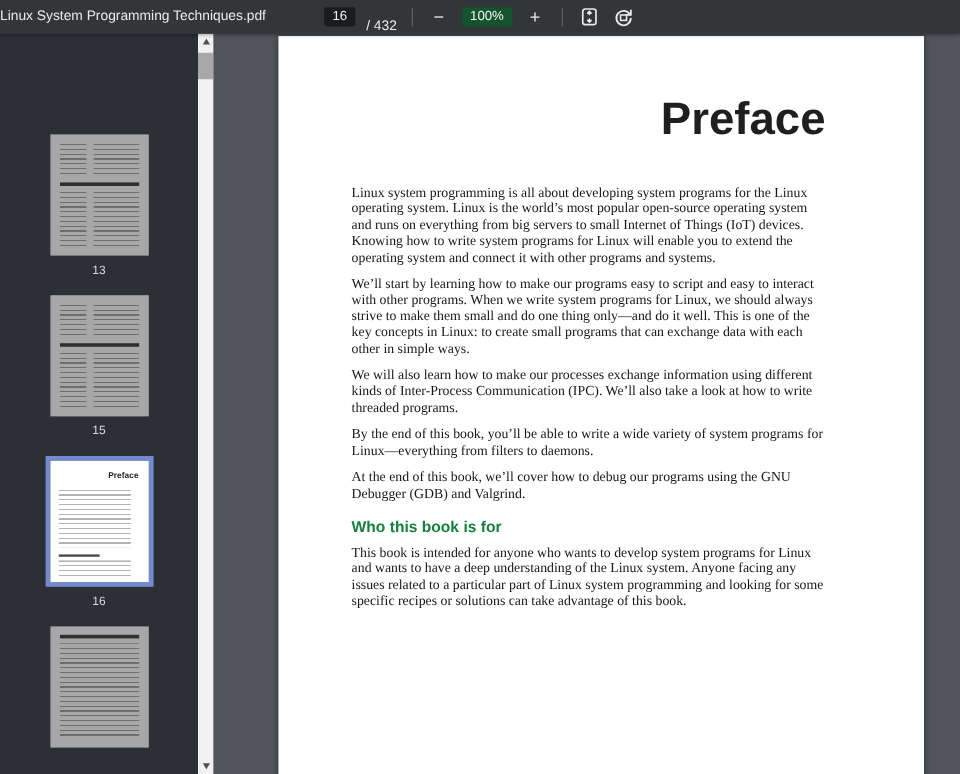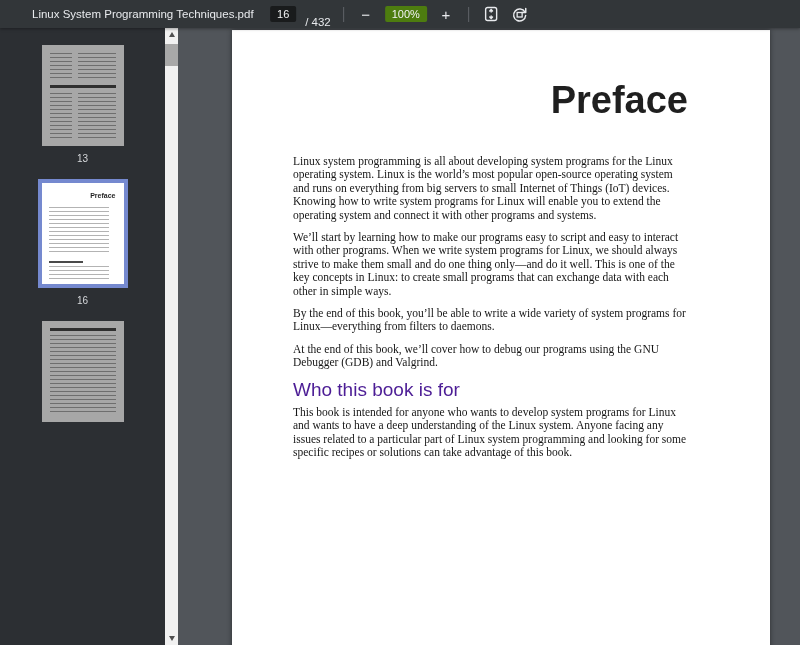--- a/index.html
+++ b/index.html
@@ -3,42 +3,42 @@
 <meta charset="utf-8">
 <style>
   * { margin:0; padding:0; box-sizing:border-box; }
   html,body { width:800px; height:645px; overflow:hidden; background:#51555a;
               font-family:"Liberation Sans", sans-serif; }
 
   
   .toolbar { position:relative; height:28px; background:var(--toolbar-bg,#323639);
              display:flex; align-items:center; z-index:10;
              box-shadow:0 1px 3px rgba(0,0,0,.35); }
-  .doc-title { color:#e8eaed; font-size:11.5px; padding-left:10px; white-space:nowrap;margin-left:22px; }
+  .doc-title { color:#e8eaed; font-size:11.5px; white-space:nowrap; }
   .tb-center { position:absolute; left:50%; top:0; height:100%; transform:translateX(-50%);
                display:flex; align-items:center; gap:9px; }
   .page-input { width:26px; height:16px; background:#191b1c; border:none; border-radius:2px;
                 color:#f1f3f4; font-size:11px; text-align:center; font-family:"Liberation Sans",sans-serif; }
   .page-total { color:#e8eaed; font-size:11.5px; white-space:nowrap;margin-top:16px; }
   .tb-divider { width:1px; height:15px; background:#5f6368; margin:0 3px; }
   .tb-btn { background:none; border:none; color:#e8eaed; font-size:15px; line-height:1;
             width:20px; height:20px; border-radius:50%; cursor:pointer; display:flex;
             align-items:center; justify-content:center; }
-  .zoom-box { background:#4d7c0f; color:#f1f3f4; font-size:11px; border-radius:2px;
+  .zoom-box { background:#14532d; color:#f1f3f4; font-size:11px; border-radius:2px;
               padding:2px 7px; height:16px; display:flex; align-items:center;text-align:center; }
   .tb-icon { width:20px; height:20px; display:flex; align-items:center; justify-content:center;
              cursor:pointer; }
   .tb-icon svg { display:block; }
 
   
   .content { display:flex; height:617px; }
 
   
   .sidebar { width:165px; background:var(--sidebar-bg,#2c2f33); overflow:hidden;
-             display:flex; flex-direction:column; align-items:center; padding-top:17px; }
+             display:flex; flex-direction:column; align-items:center; padding-top:17px;justify-content:flex-end; }
   .thumb-item { display:flex; flex-direction:column; align-items:center; margin-bottom:15px;
                 cursor:pointer; }
   .thumb { width:82px; height:101px; background-color:#a7a7a7; background-repeat:no-repeat; }
   .thumb.toc {
     background-image:
       repeating-linear-gradient(#6e6e6e 0 1px, transparent 1px 4px),
       repeating-linear-gradient(#6e6e6e 0 1px, transparent 1px 4px),
       linear-gradient(#2f2f2f,#2f2f2f),
       repeating-linear-gradient(#6e6e6e 0 1px, transparent 1px 4px),
       repeating-linear-gradient(#6e6e6e 0 1px, transparent 1px 4px);
@@ -79,22 +79,22 @@
   
   .viewer { flex:1; background:var(--viewer-bg,#51555a); overflow:hidden; position:relative; }
   .pdf-page { position:absolute; left:54px; top:2px; width:538px; height:640px;
               background:#ffffff; box-shadow:0 0 5px rgba(0,0,0,.45);
               padding:50px 82px 0 61px; }
   .pdf-h1 { font-family:"Liberation Sans", sans-serif; font-weight:bold; font-size:38px;
             line-height:40px; color:#1f1f1f; text-align:right; margin-bottom:35px; }
   .pdf-page p { font-family:"Liberation Serif", serif; font-size:11.5px; line-height:13.4px;
                 color:#161616; margin:0 0 9px 0; }
   .pdf-page p span.b { font-weight:normal; }
-  .pdf-h2 { font-family:"Liberation Sans", sans-serif; font-weight:normal; font-size:19px;
-            line-height:22px; color:#4c1d95; margin:7px 0 5px 0; }
+  .pdf-h2 { font-family:"Liberation Sans", sans-serif; font-weight:bold; font-size:13px;
+            line-height:22px; color:#15803d; margin:7px 0 5px 0; }
 </style>
 </head>
 <body>
 
 <div class="toolbar">
   <div class="doc-title">Linux System Programming Techniques.pdf</div>
 
   <div class="tb-center">
     <input class="page-input" value="16" style="">
     <span class="page-total">/ 432</span>
@@ -121,20 +121,24 @@
 </div>
 
 <div class="content">
 
   <div class="sidebar">
     <div class="thumb-item">
       <div class="thumb toc"></div>
       <div class="thumb-label">13</div>
     </div>
     <div class="thumb-item">
+      <div class="thumb toc"></div>
+      <div class="thumb-label">15</div>
+    </div>
+    <div class="thumb-item">
       <div class="thumb-sel-frame">
         <div class="thumb preface-mini">
           <span class="mini-title">Preface</span>
         </div>
       </div>
       <div class="thumb-label">16</div>
     </div>
     <div class="thumb-item">
       <div class="thumb textpage"></div>
       <div class="thumb-label"></div>
@@ -149,20 +153,21 @@
     <div class="sb-arrow down">
         <span class="tri-down"></span>
       </div>
   </div>
 
   <div class="viewer">
     <div class="pdf-page">
       <h1 class="pdf-h1">Preface</h1>
       <p><span>Linux system programming is all about developing system programs for the Linux operating system. Linux is the world’s most popular open-source operating system and runs on everything from big servers to small </span><span class="b">Internet of Things</span><span> (</span><span class="b">IoT</span><span>) devices. Knowing how to write system programs for Linux will enable you to extend the operating system and connect it with other programs and systems.</span></p>
       <p><span>We’ll start by learning how to make our programs easy to script and easy to interact with other programs. When we write system programs for Linux, we should always strive to make them small and do one thing only—and do it well. This is one of the key concepts in Linux: to create small programs that can exchange data with each other in simple ways.</span></p>
+      <p><span>We will also learn how to make our processes exchange information using different kinds of </span><span class="b">Inter-Process Communication</span><span> (</span><span class="b">IPC</span><span>). We’ll also take a look at how to write threaded programs.</span></p>
       <p><span>By the end of this book, you’ll be able to write a wide variety of system programs for Linux—everything from filters to daemons.</span></p>
       <p><span>At the end of this book, we’ll cover how to debug our programs using the </span><span class="b">GNU Debugger</span><span> (</span><span class="b">GDB</span><span>) and Valgrind.</span></p>
       <h2 class="pdf-h2">Who this book is for</h2>
       <p><span>This book is intended for anyone who wants to develop system programs for Linux and wants to have a deep understanding of the Linux system. Anyone facing any issues related to a particular part of Linux system programming and looking for some specific recipes or solutions can take advantage of this book.</span></p>
     </div>
   </div>
 
 </div>
 
 </body></html>

